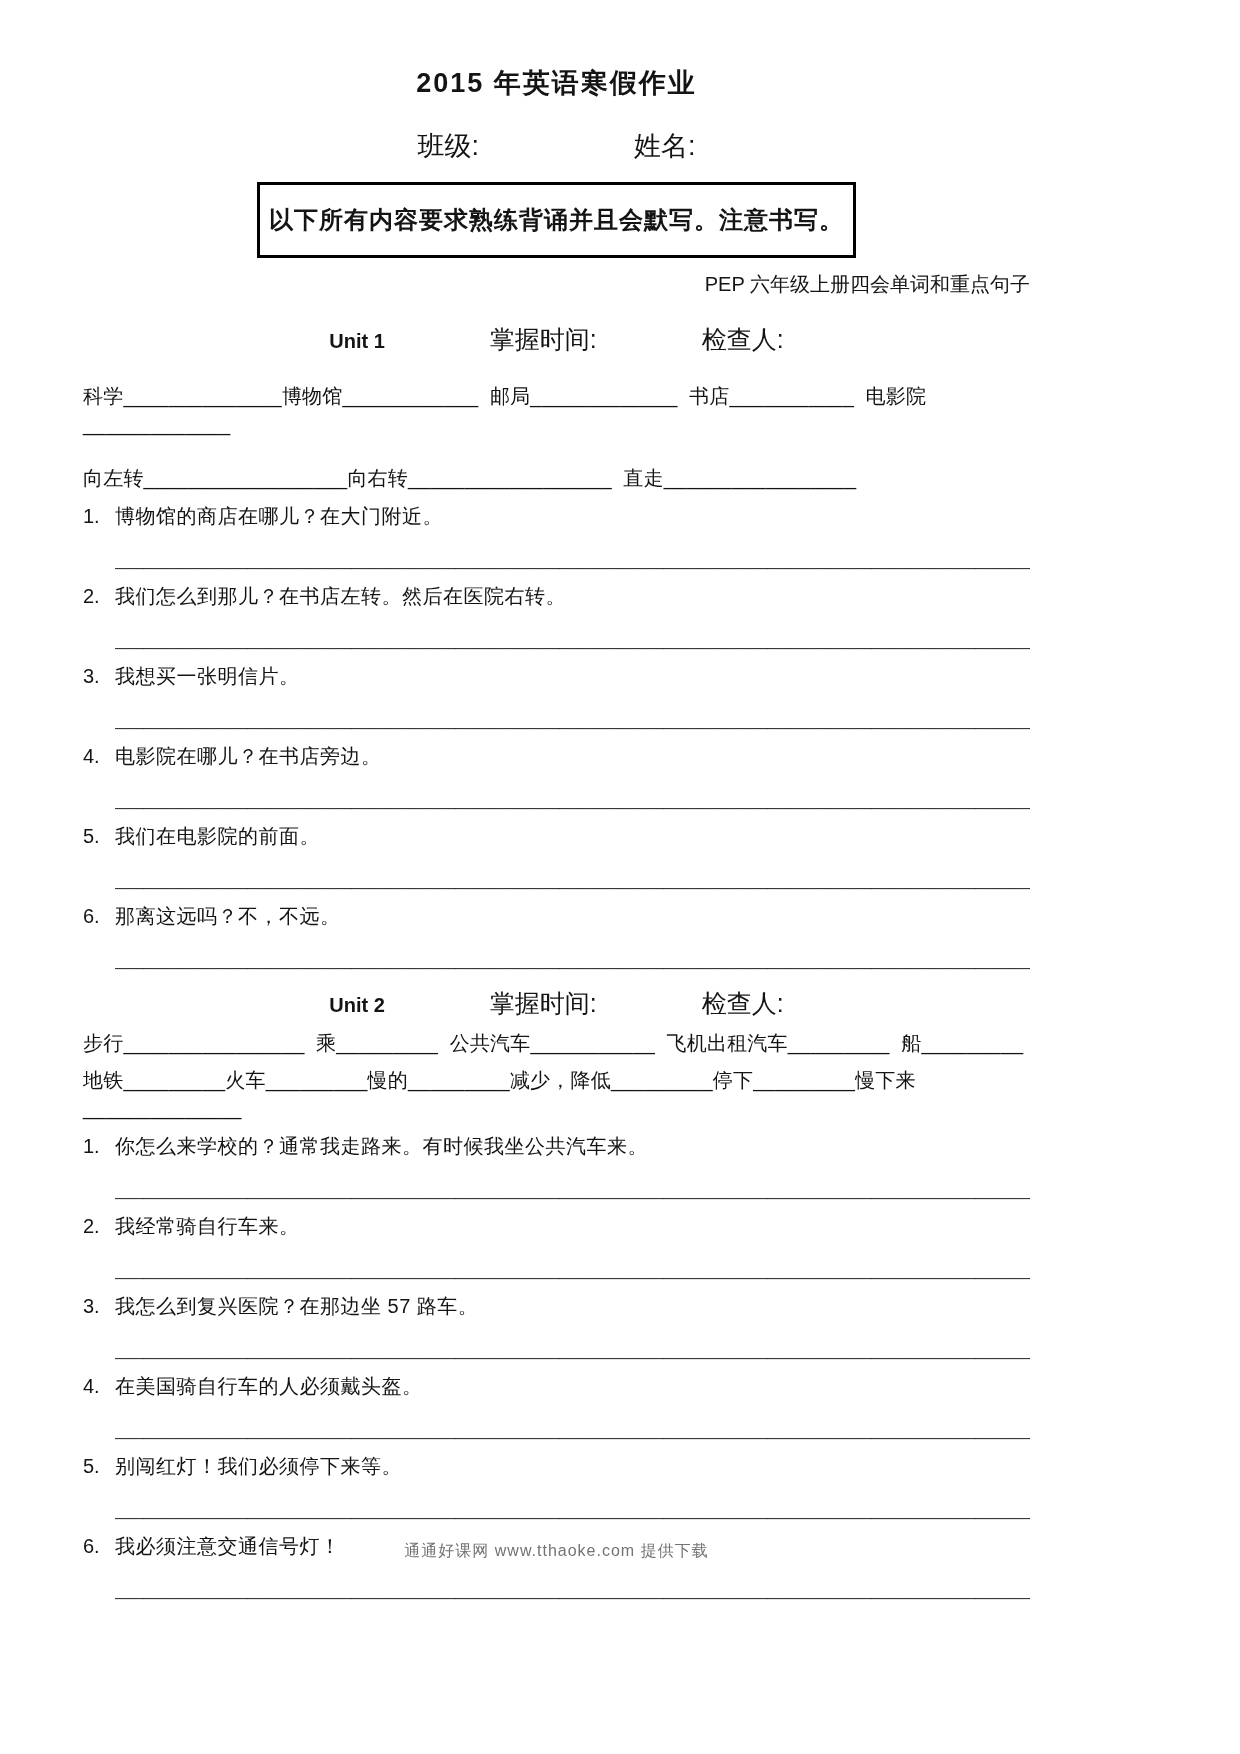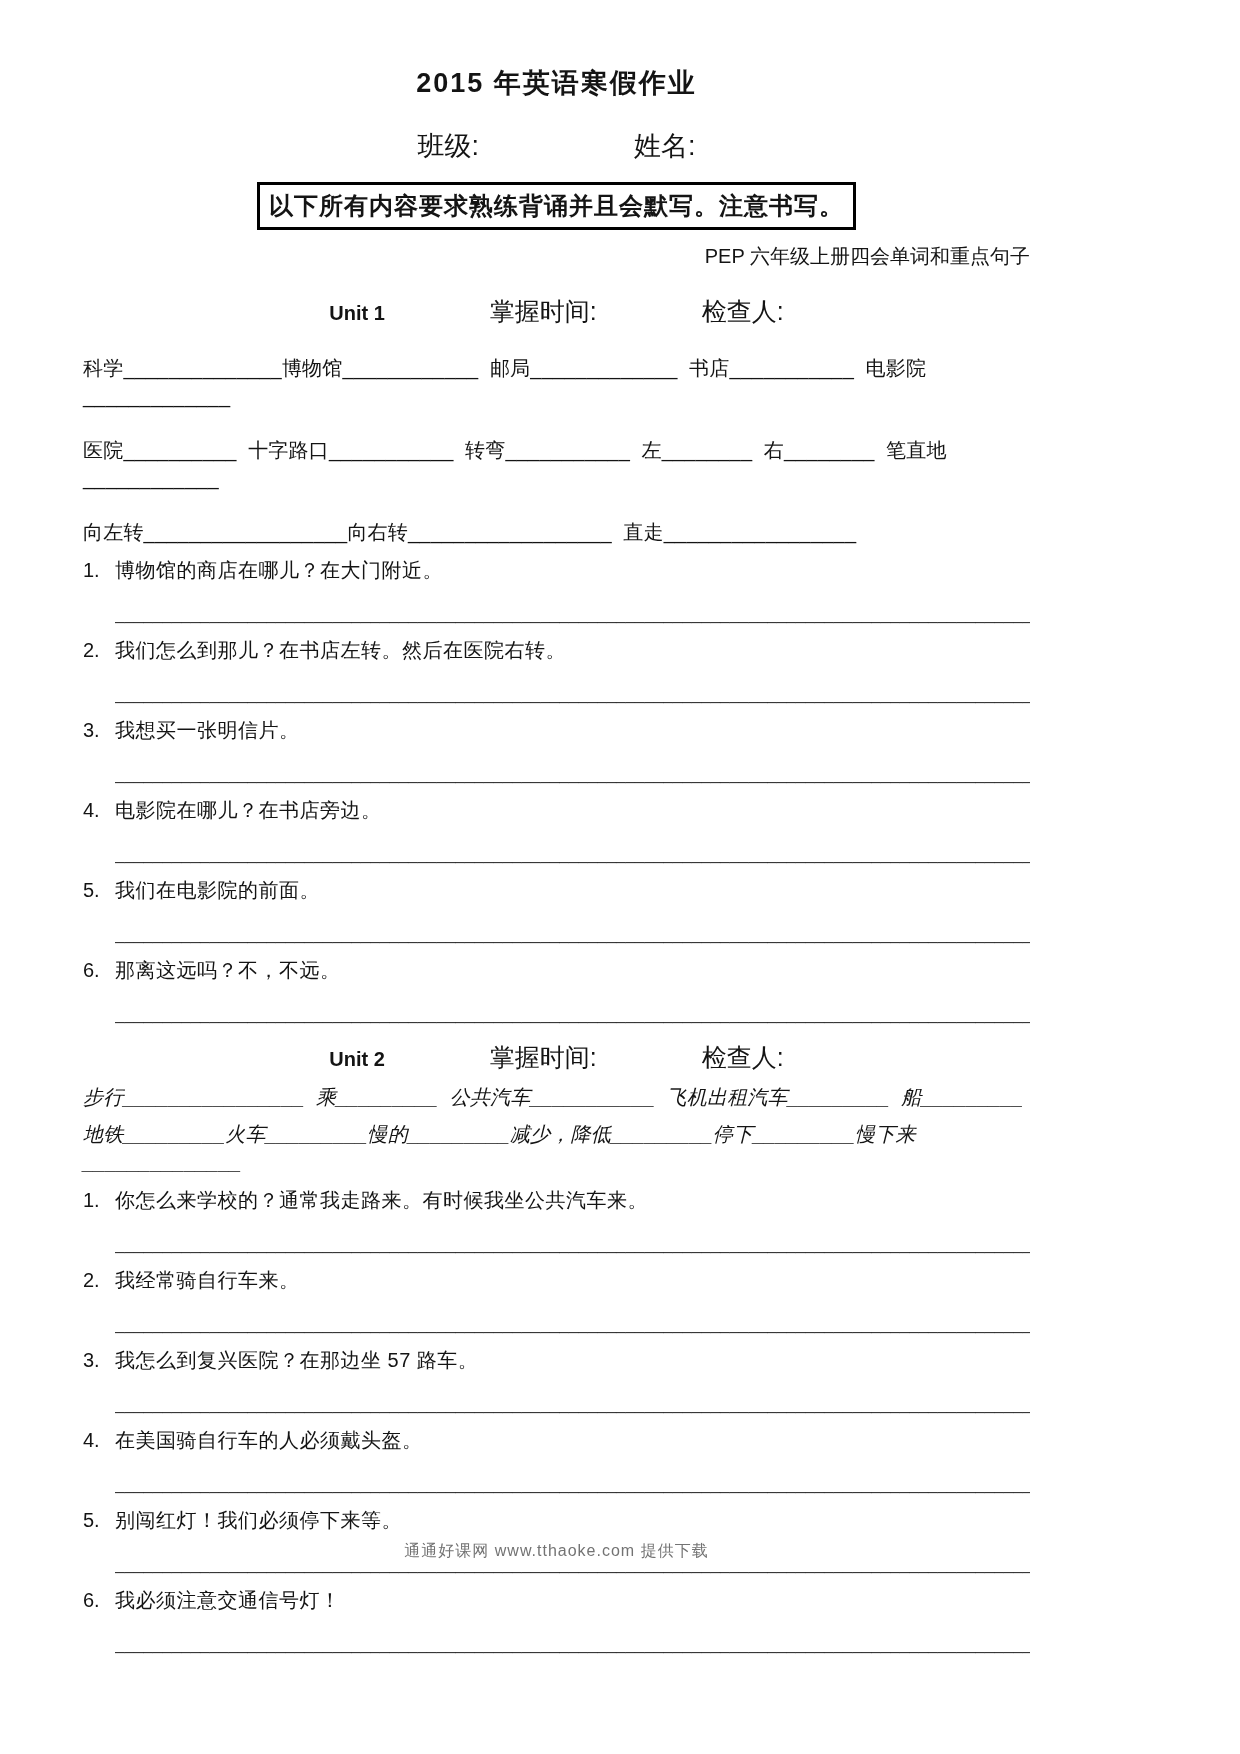--- a/index.html
+++ b/index.html
@@ -35,21 +35,21 @@
   .notice-row {
     margin-top: 18px;
     text-align: center;
   }
   .notice {
     display: inline-block;
     border: 3px solid #000;
     font-weight: bold;
     font-size: 24px;
     line-height: 30px;
-    padding: 6px 9px;
+    padding: 20px 9px;
     letter-spacing: 1px;
   }
   .subtitle {
     margin-top: 12px;
     text-align: right;
     font-size: 20px;
     line-height: 28px;
   }
   .unit-header {
     display: flex;
@@ -67,21 +67,21 @@
     font-size: 25px;
     line-height: 34px;
   }
   .vocab-row {
     margin-top: 26px;
     font-size: 20px;
     line-height: 28px;
     white-space: pre-wrap;
     letter-spacing: 0.2px;
   }
-  .unit + .unit .vocab-row { margin-top: 9px; font-style: italic; }
+  .unit + .unit .vocab-row { margin-top: 9px; }
   .sentence {
     margin-top: 10px;
     display: flex;
     font-size: 20px;
     line-height: 28px;
   }
   .sentence .num {
     flex: none;
     width: 32px;
   }
@@ -129,21 +129,20 @@
   <div class="subtitle">PEP 六年级上册四会单词和重点句子</div>
 
   <div id="units">
       <section class="unit">
         <div class="unit-header">
           <span class="unit-title">Unit 1</span>
           <span class="unit-meta">掌握时间:</span>
           <span class="unit-meta">检查人:</span>
         </div>
         <div class="vocab-row">科学______________博物馆____________  邮局_____________  书店___________  电影院_____________</div>
-        <div class="vocab-row">医院__________  十字路口___________  转弯___________  左________  右________  笔直地____________</div>
         <div class="vocab-row">向左转__________________向右转__________________  直走_________________</div>
         <div class="sentence">
           <span class="num">1.</span>
           <span class="txt">博物馆的商店在哪儿？在大门附近。</span>
         </div>
         <div class="answer-line">________________________________________________________________________________________________________________________</div>
         <div class="sentence">
           <span class="num">2.</span>
           <span class="txt">我们怎么到那儿？在书店左转。然后在医院右转。</span>
         </div>

